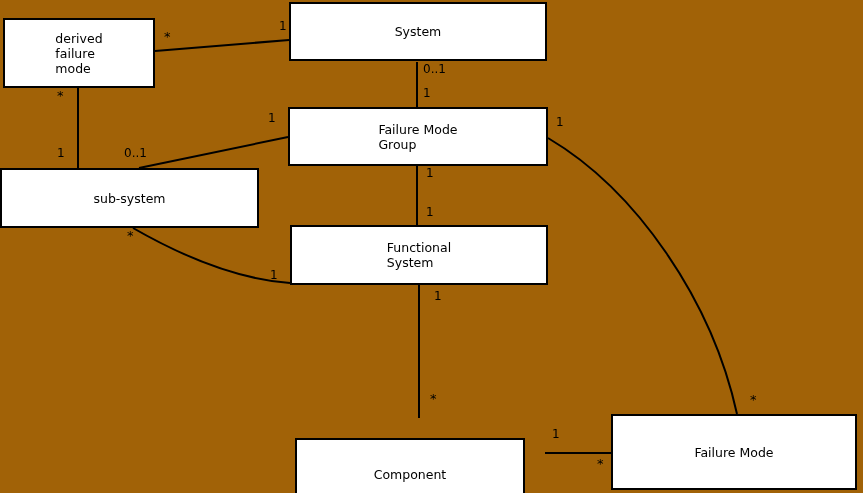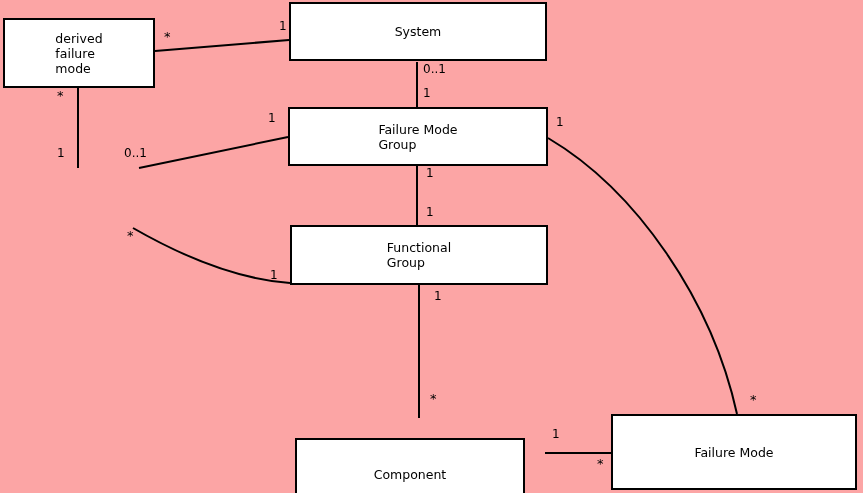--- a/index.html
+++ b/index.html
@@ -7,21 +7,21 @@
     padding: 0;
     background: #ffffff;
   }
   body {
     font-family: "DejaVu Sans", sans-serif;
   }
   #diagram-root {
     position: relative;
     width: 863px;
     height: 493px;
-    background: #fca5a5;
+    background: #a16207;
     overflow: hidden;
   }
   #edge-layer {
     position: absolute;
     left: 0;
     top: 0;
     width: 863px;
     height: 493px;
   }
   .uml-box {
@@ -87,29 +87,32 @@
   <div class="uml-box" style="left:3px; top:18px; width:152px; height:70px;">
     <span class="uml-box-label">derived
 failure
 mode</span>
   </div>
 
   <div class="uml-box" style="left:289px; top:2px; width:258px; height:59px;">
     <span class="uml-box-label centered">System</span>
   </div>
 
+  <div class="uml-box" style="left:0px; top:168px; width:259px; height:60px;">
+    <span class="uml-box-label centered">sub-system</span>
+  </div>
 
   <div class="uml-box" style="left:288px; top:107px; width:260px; height:59px;">
     <span class="uml-box-label">Failure Mode
 Group</span>
   </div>
 
   <div class="uml-box" style="left:290px; top:225px; width:258px; height:60px;">
     <span class="uml-box-label">Functional
-Group</span>
+System</span>
   </div>
 
   <div class="uml-box" style="left:295px; top:418px; width:230px; height:72px;margin-top:20px;">
     <span class="uml-box-label centered">Component</span>
   </div>
 
   <div class="uml-box" style="left:611px; top:414px; width:246px; height:76px;">
     <span class="uml-box-label centered">Failure Mode</span>
   </div>
 

